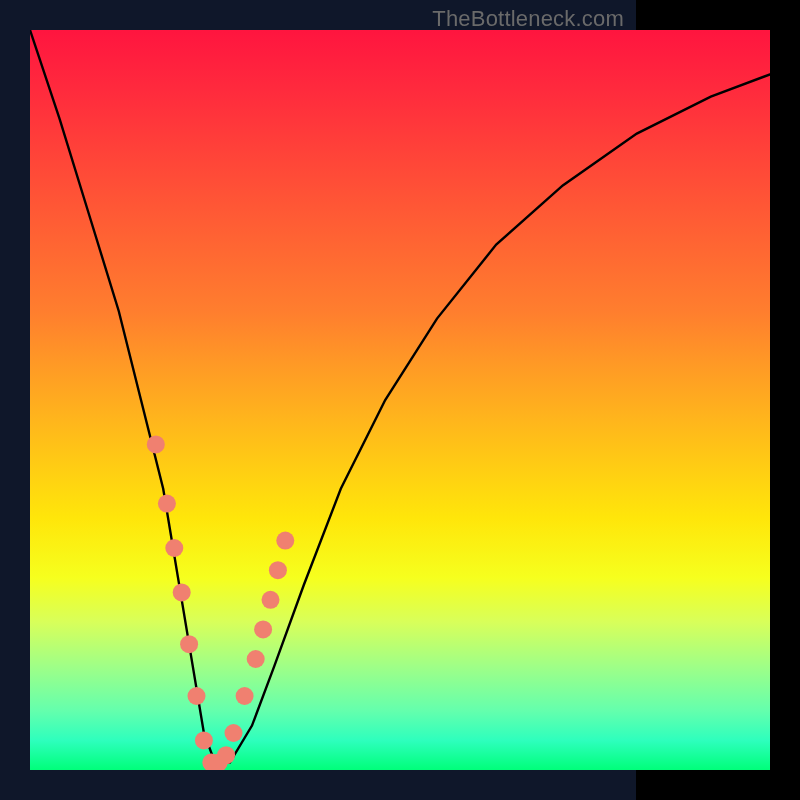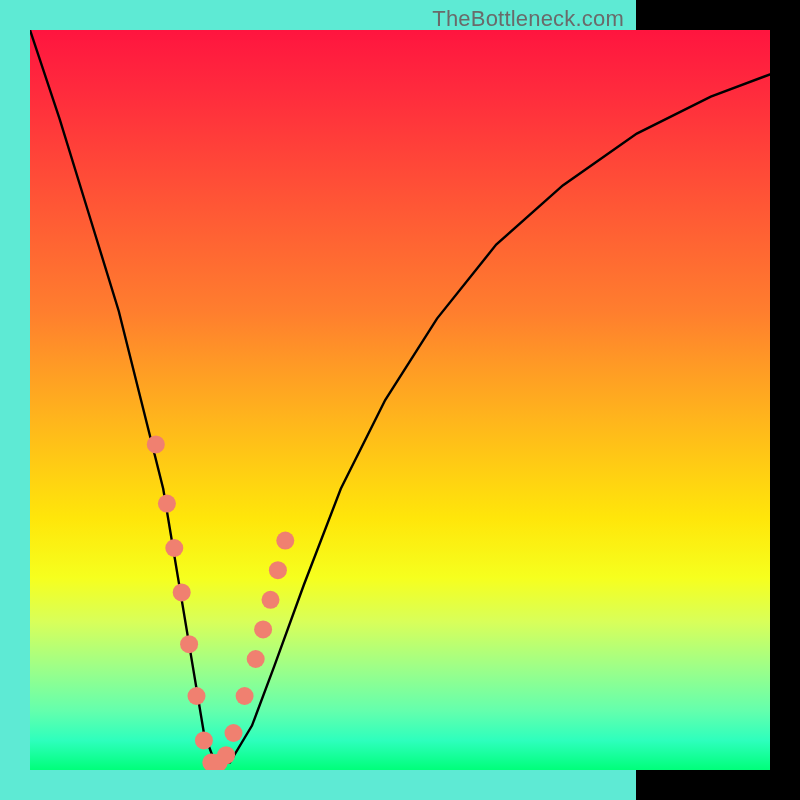--- a/index.html
+++ b/index.html
@@ -10,21 +10,21 @@
     overflow: hidden;
     background: #000;
     font-family: Arial, Helvetica, sans-serif;
   }
   .frame {
     position: absolute;
     top: 0;
     left: 0;
     width: 636px;
     height: 800px;
-    background: #5eead4;
+    background: #0f172a;
   }
   .plot {
     position: absolute;
     top: 30px;
     left: 30px;
     width: 740px;
     height: 740px;
     
     background: linear-gradient(
       to bottom,

